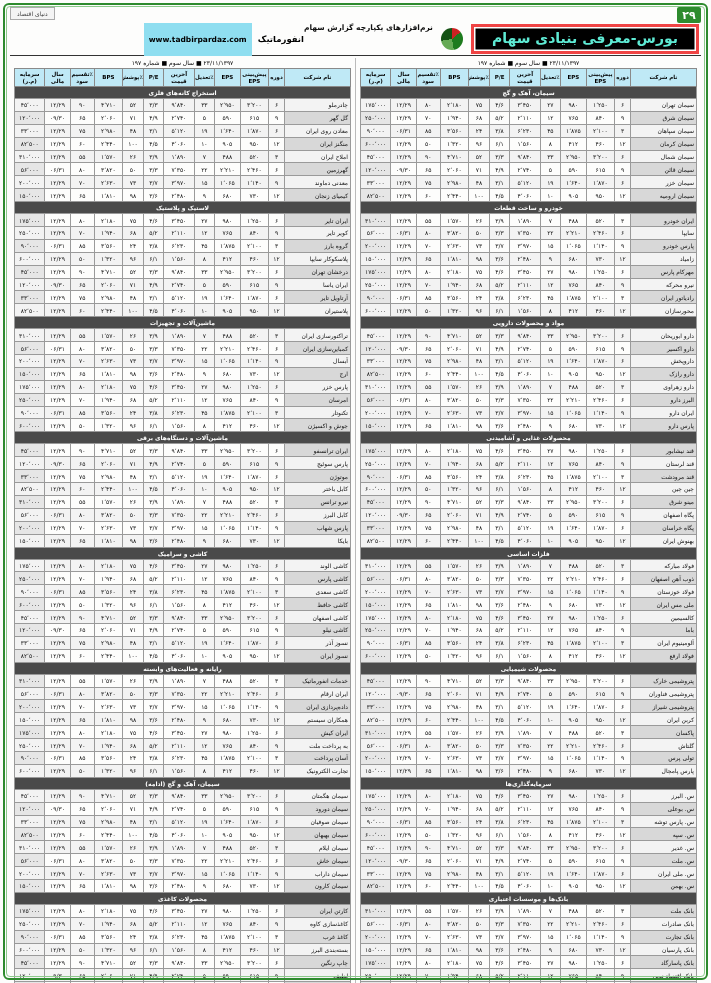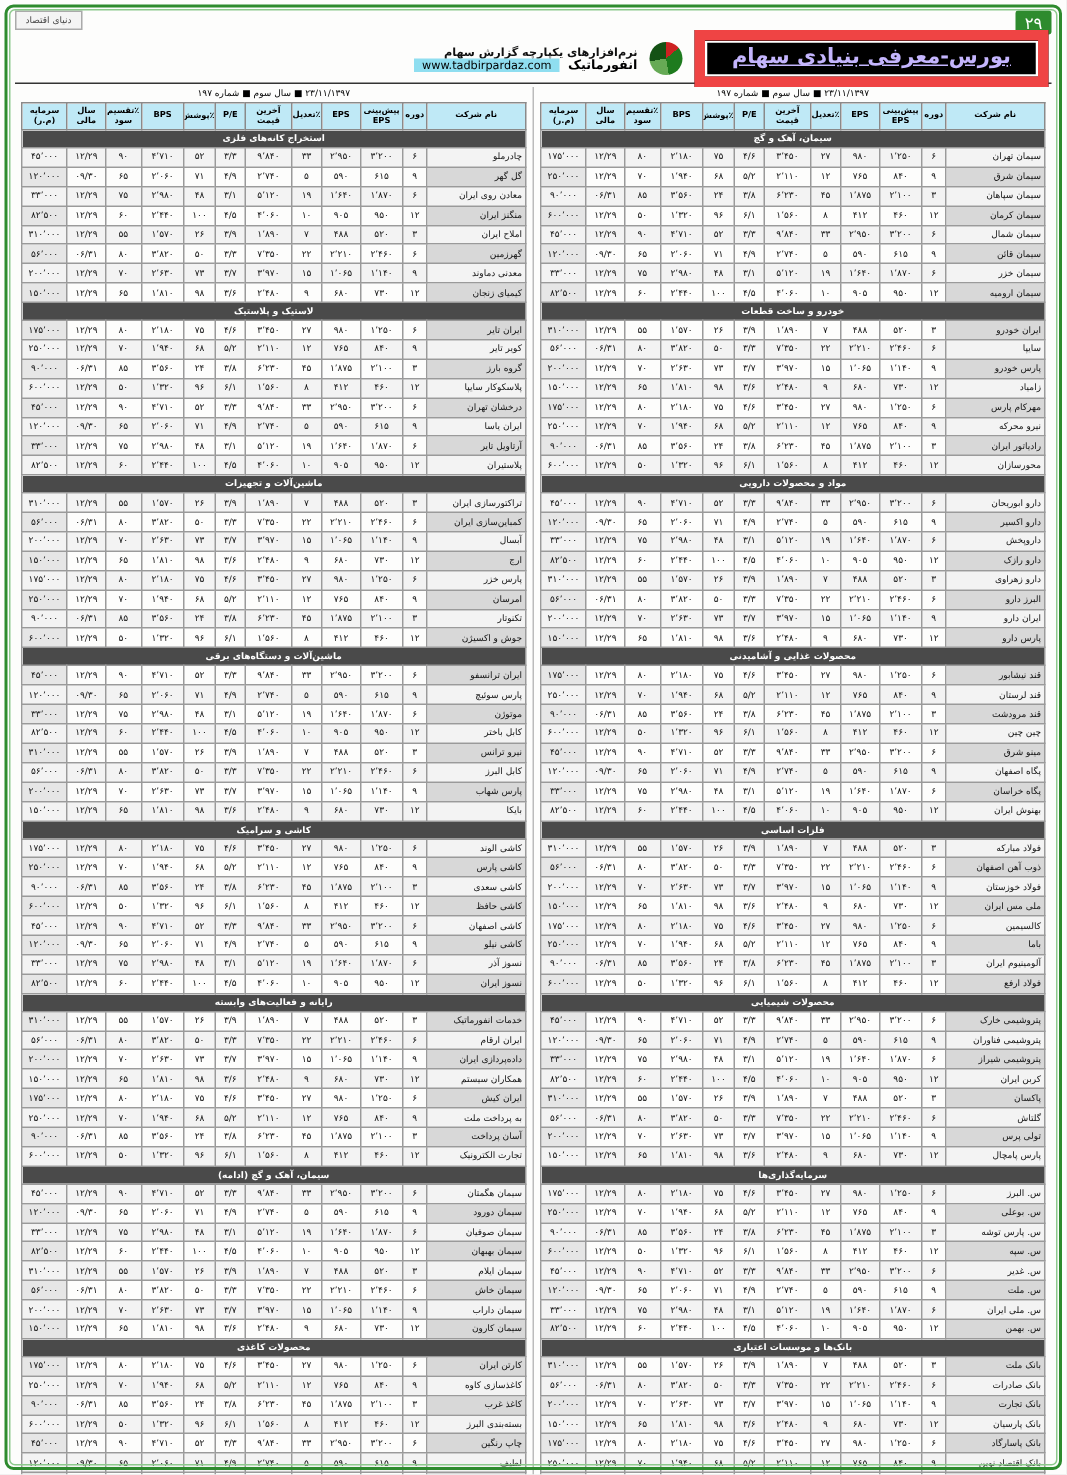--- a/index.html
+++ b/index.html
@@ -1,33 +1,33 @@
 <!DOCTYPE html>
 <html lang="fa" dir="rtl"><head>
 <meta charset="utf-8">
 <style>
   html,body{margin:0;padding:0;background:#e8e8e8;font-family:"DejaVu Sans",sans-serif;}
   .page{position:relative;width:711px;height:983px;background:#fdfdfc;margin:0 auto;overflow:hidden;}
   .frame{position:absolute;inset:3px;border:2px solid #2e8b2e;border-radius:6px;pointer-events:none;z-index:5;}
   .frame::after{content:"";position:absolute;inset:1px;border:1px solid #8cc98c;border-radius:4px;}
   .content{position:absolute;top:7px;left:10px;right:10px;bottom:8px;direction:rtl;}
   .topbar{display:flex;justify-content:space-between;align-items:flex-start;height:18px;}
-  .pagenum{width:24px;height:16px;background:#2e8b2e;color:#fff;font-size:11px;font-weight:normal;
+  .pagenum{width:24px;height:16px;background:#2e8b2e;color:#fff;font-size:11px;font-weight:bold;
            display:flex;align-items:center;justify-content:center;border-radius:2px;text-align:right;}
   .masthead{border:1px solid #aaa;font-size:6px;color:#444;padding:2px 6px;background:#f4f4f4;}
   .header{display:flex;align-items:center;gap:8px;margin:1px 2px 3px;height:26px;}
-  .banner{background:#000;color:#c4b5fd;font-weight:bold;font-size:14px;padding:3px 18px 5px;
-          box-shadow:inset 0 0 0 1.5px #fff;border:7px solid #ef4444;flex:0 0 auto;text-decoration:underline;}
+  .banner{background:#000;color:#5eead4;font-weight:bold;font-size:14px;padding:3px 18px 5px;
+          box-shadow:inset 0 0 0 1.5px #fff;border:3px solid #ef4444;flex:0 0 auto;}
   .logo{width:22px;height:22px;border-radius:50%;flex:0 0 auto;
         background:conic-gradient(#cc2222 0 50deg,#1e7b1e 50deg 170deg,#66aa55 170deg 260deg,#145214 260deg 360deg);}
-  .publisher{display:flex;flex-direction:column;gap:0;}
+  .publisher{display:flex;flex-direction:row;gap:0;}
   .pub-top{font-size:7.5px;font-weight:bold;color:#111;}
   .pub-bottom{display:flex;align-items:center;gap:6px;}
   .brand{font-size:8.5px;font-weight:bold;}
-  .site{background:#8fdef0;font-size:7.5px;font-weight:normal;padding:0 5px;direction:ltr;}
+  .site{background:#8fdef0;font-size:7.5px;font-weight:bold;padding:12px 5px;direction:ltr;}
   .rule{border-top:1px solid #333;margin:0 0 2px;}
   .columns{display:flex;}
   .col{flex:1;min-width:0;padding:0 4px;}
   .col + .col{border-right:1px solid #bbb;}
   .issue{font-size:6px;text-align:center;margin:1px 0 2px;color:#000;}
   table{width:100%;border-collapse:collapse;table-layout:fixed;}
   th{background:#bfe9f6;border:0.5px solid #8a8a8a;font-size:5.5px;line-height:1.1;padding:1px 0;
      height:15px;font-weight:bold;overflow:hidden;color:#000;}
   td{border:0.5px solid #9a9a9a;font-size:6px;text-align:center;padding:0 1px;height:11.9px;
      overflow:hidden;white-space:nowrap;color:#111;}

